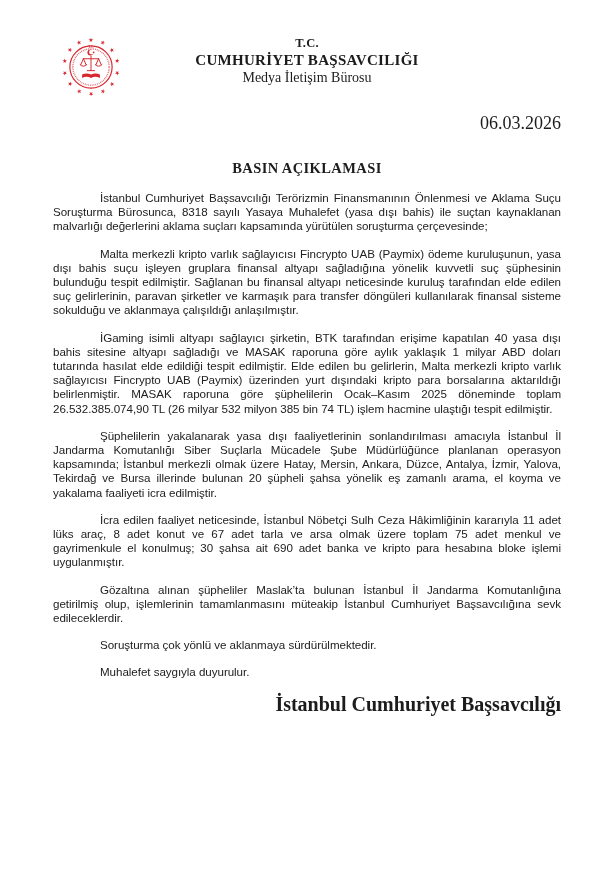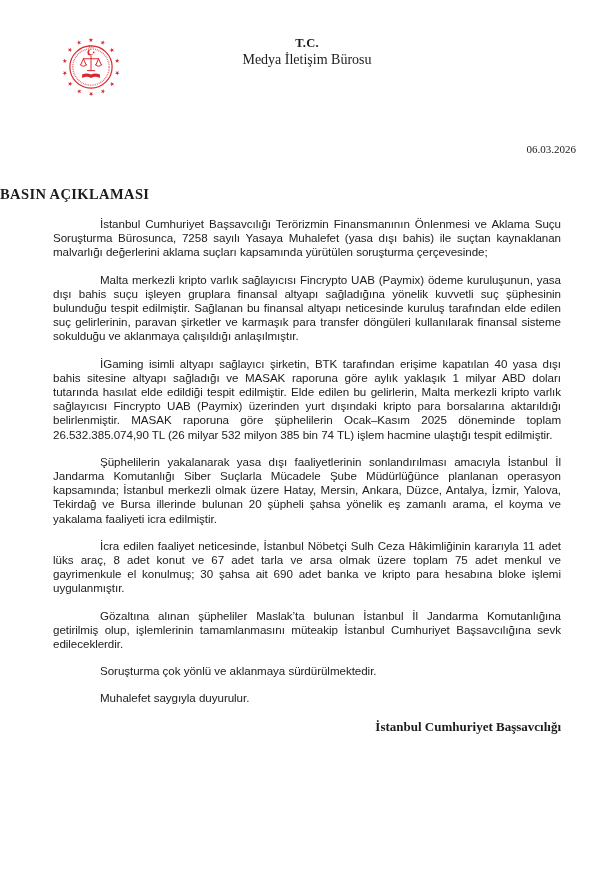--- a/index.html
+++ b/index.html
@@ -15,49 +15,50 @@
   }
   .letterhead { position: relative; padding-top: 36px; height: 102px; }
   .emblem { position: absolute; left: 58px; top: 34px; width: 66px; height: 66px; }
   .emblem svg { width: 100%; height: 100%; display: block; }
   .org-block { text-align: center; }
   .org-tc    { font-size: 12.5px; font-weight: bold; line-height: 15px; letter-spacing: .2px; }
   .org-city  { font-size: 13.5px; font-weight: bold; line-height: 16px; letter-spacing: .3px; }
   .org-name  { font-size: 15px;   font-weight: bold; line-height: 18px; letter-spacing: .3px; }
   .org-dept  { font-size: 14px; font-weight: normal; line-height: 17px; }
   .date-row {
-    margin-top: 40px;
-    padding-right: 38px;
+    margin-top: 14px;
+    padding-right: 53px;
     text-align: right;
-    font-size: 11px;
+    font-size: 18px;
     line-height: 14px;
   }
   .doc-title {
     margin-top: 31px;
+    text-align: center;
     font-size: 14.5px;
     font-weight: bold;
     line-height: 15px;
     letter-spacing: .4px;
   }
   .body { margin: 15px 53px 0 53px; }
   .para {
     font-family: "Liberation Sans", sans-serif;
     font-size: 11.6px;
     line-height: 14.2px;
     text-align: justify;
     text-indent: 47px;
     color: #212121;
     margin-bottom: 13px;
     letter-spacing: -0.05px;
   }
   .signature {
     margin-top: 4px;
     text-align: right;
     font-family: "Liberation Serif", serif;
-    font-size: 13px;
+    font-size: 20px;
     font-weight: bold;
     color: #1c1c1c;
   }
 </style>
 </head>
 <body>
 
 <div class="page">
 
   <div class="letterhead">
@@ -100,32 +101,33 @@
           <line x1="61.5" y1="37.5" x2="65.5" y2="46.5"></line>
           <path d="M56.5 46.5 Q61.5 51.5 66.5 46.5"></path>
           <line x1="44.5" y1="55.5" x2="55.5" y2="55.5"></line>
         </g>
 
         <path d="M36.5 61.5 Q43.5 58 50 61.5 Q56.5 58 63.5 61.5 L63.5 66.5 Q56.5 63 50 66.5 Q43.5 63 36.5 66.5 Z" fill="#d7282f"></path>
       </svg>
     </div>
     <div class="org-block">
       <div class="org-tc">T.C.</div>
+      <div class="org-name">CUMHURİYET BAŞSAVCILIĞI</div>
       <div class="org-dept">Medya İletişim Bürosu</div>
     </div>
   </div>
 
   <div class="date-row">
     <span>06.03.2026</span>
   </div>
 
   <div class="doc-title">BASIN AÇIKLAMASI</div>
 
   <div class="body">
-    <p class="para">İstanbul Cumhuriyet Başsavcılığı Terörizmin Finansmanının Önlenmesi ve Aklama Suçu Soruşturma Bürosunca, 7258 sayılı Yasaya Muhalefet (yasa dışı bahis) ile suçtan kaynaklanan malvarlığı değerlerini aklama suçları kapsamında yürütülen soruşturma çerçevesinde;</p>
+    <p class="para">İstanbul Cumhuriyet Başsavcılığı Terörizmin Finansmanının Önlenmesi ve Aklama Suçu Soruşturma Bürosunca, 8318 sayılı Yasaya Muhalefet (yasa dışı bahis) ile suçtan kaynaklanan malvarlığı değerlerini aklama suçları kapsamında yürütülen soruşturma çerçevesinde;</p>
     <p class="para">Malta merkezli kripto varlık sağlayıcısı Fincrypto UAB (Paymix) ödeme kuruluşunun, yasa dışı bahis suçu işleyen gruplara finansal altyapı sağladığına yönelik kuvvetli suç şüphesinin bulunduğu tespit edilmiştir. Sağlanan bu finansal altyapı neticesinde kuruluş tarafından elde edilen suç gelirlerinin, paravan şirketler ve karmaşık para transfer döngüleri kullanılarak finansal sisteme sokulduğu ve aklanmaya çalışıldığı anlaşılmıştır.</p>
     <p class="para">İGaming isimli altyapı sağlayıcı şirketin, BTK tarafından erişime kapatılan 40 yasa dışı bahis sitesine altyapı sağladığı ve MASAK raporuna göre aylık yaklaşık 1 milyar ABD doları tutarında hasılat elde edildiği tespit edilmiştir. Elde edilen bu gelirlerin, Malta merkezli kripto varlık sağlayıcısı Fincrypto UAB (Paymix) üzerinden yurt dışındaki kripto para borsalarına aktarıldığı belirlenmiştir. MASAK raporuna göre şüphelilerin Ocak–Kasım 2025 döneminde toplam 26.532.385.074,90 TL (26 milyar 532 milyon 385 bin 74 TL) işlem hacmine ulaştığı tespit edilmiştir.</p>
     <p class="para">Şüphelilerin yakalanarak yasa dışı faaliyetlerinin sonlandırılması amacıyla İstanbul İl Jandarma Komutanlığı Siber Suçlarla Mücadele Şube Müdürlüğünce planlanan operasyon kapsamında; İstanbul merkezli olmak üzere Hatay, Mersin, Ankara, Düzce, Antalya, İzmir, Yalova, Tekirdağ ve Bursa illerinde bulunan 20 şüpheli şahsa yönelik eş zamanlı arama, el koyma ve yakalama faaliyeti icra edilmiştir.</p>
     <p class="para">İcra edilen faaliyet neticesinde, İstanbul Nöbetçi Sulh Ceza Hâkimliğinin kararıyla 11 adet lüks araç, 8 adet konut ve 67 adet tarla ve arsa olmak üzere toplam 75 adet menkul ve gayrimenkule el konulmuş; 30 şahsa ait 690 adet banka ve kripto para hesabına bloke işlemi uygulanmıştır.</p>
     <p class="para">Gözaltına alınan şüpheliler Maslak’ta bulunan İstanbul İl Jandarma Komutanlığına getirilmiş olup, işlemlerinin tamamlanmasını müteakip İstanbul Cumhuriyet Başsavcılığına sevk edileceklerdir.</p>
     <p class="para">Soruşturma çok yönlü ve aklanmaya sürdürülmektedir.</p>
     <p class="para">Muhalefet saygıyla duyurulur.</p>
     <div class="signature">İstanbul Cumhuriyet Başsavcılığı</div>
   </div>
 

